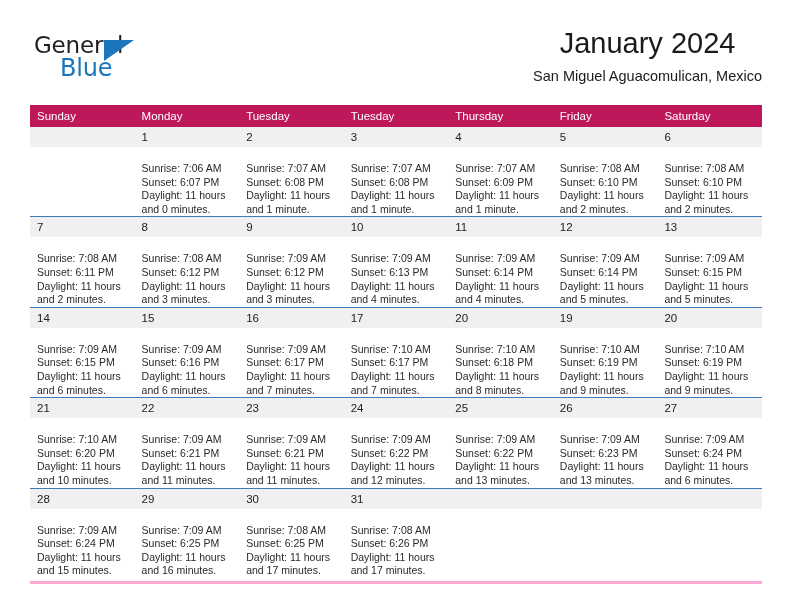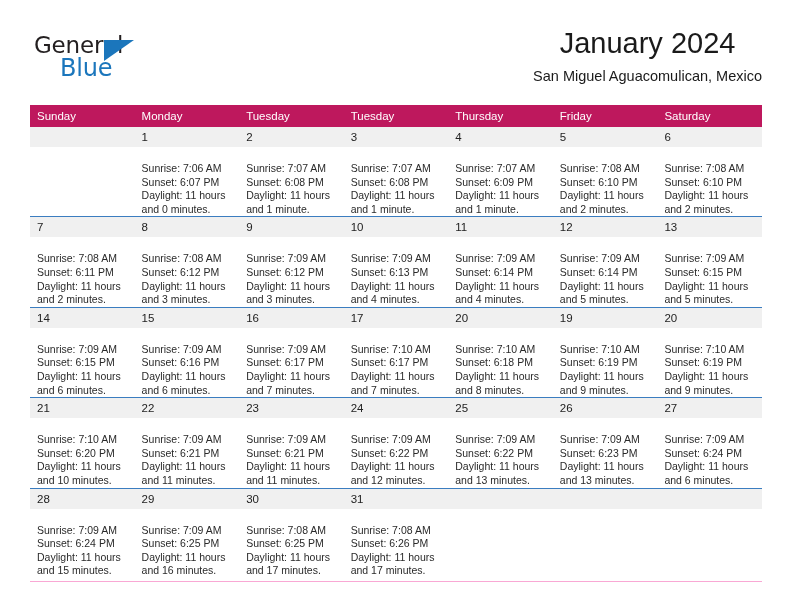--- a/index.html
+++ b/index.html
@@ -116,21 +116,21 @@
     padding: 0;
     border: none;
     border-top: 1px solid #3b7dc0;
     height: 88px;
   }
   .week-row.first > td {
     border-top: none;
   }
   .week-row.last > td {
     height: 92px;
-    border-bottom: 1px solid #f9a8d4;
+    border-bottom: 3px solid #f9a8d4;
   }
 
   .cell {
     position: relative;
     height: 100%;
     box-sizing: border-box;
   }
 
   .daynum {
     display: block;

